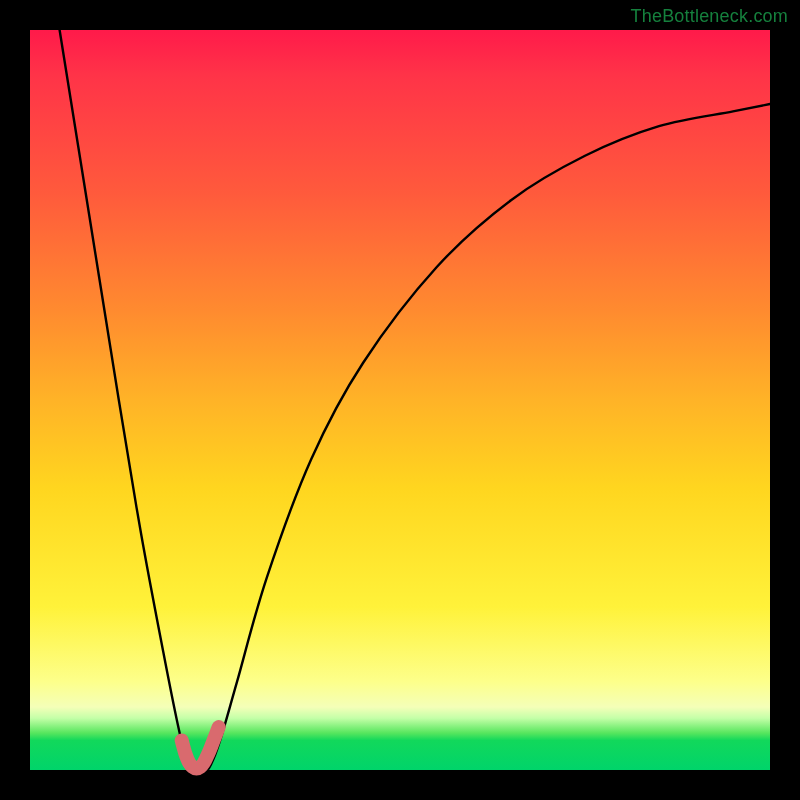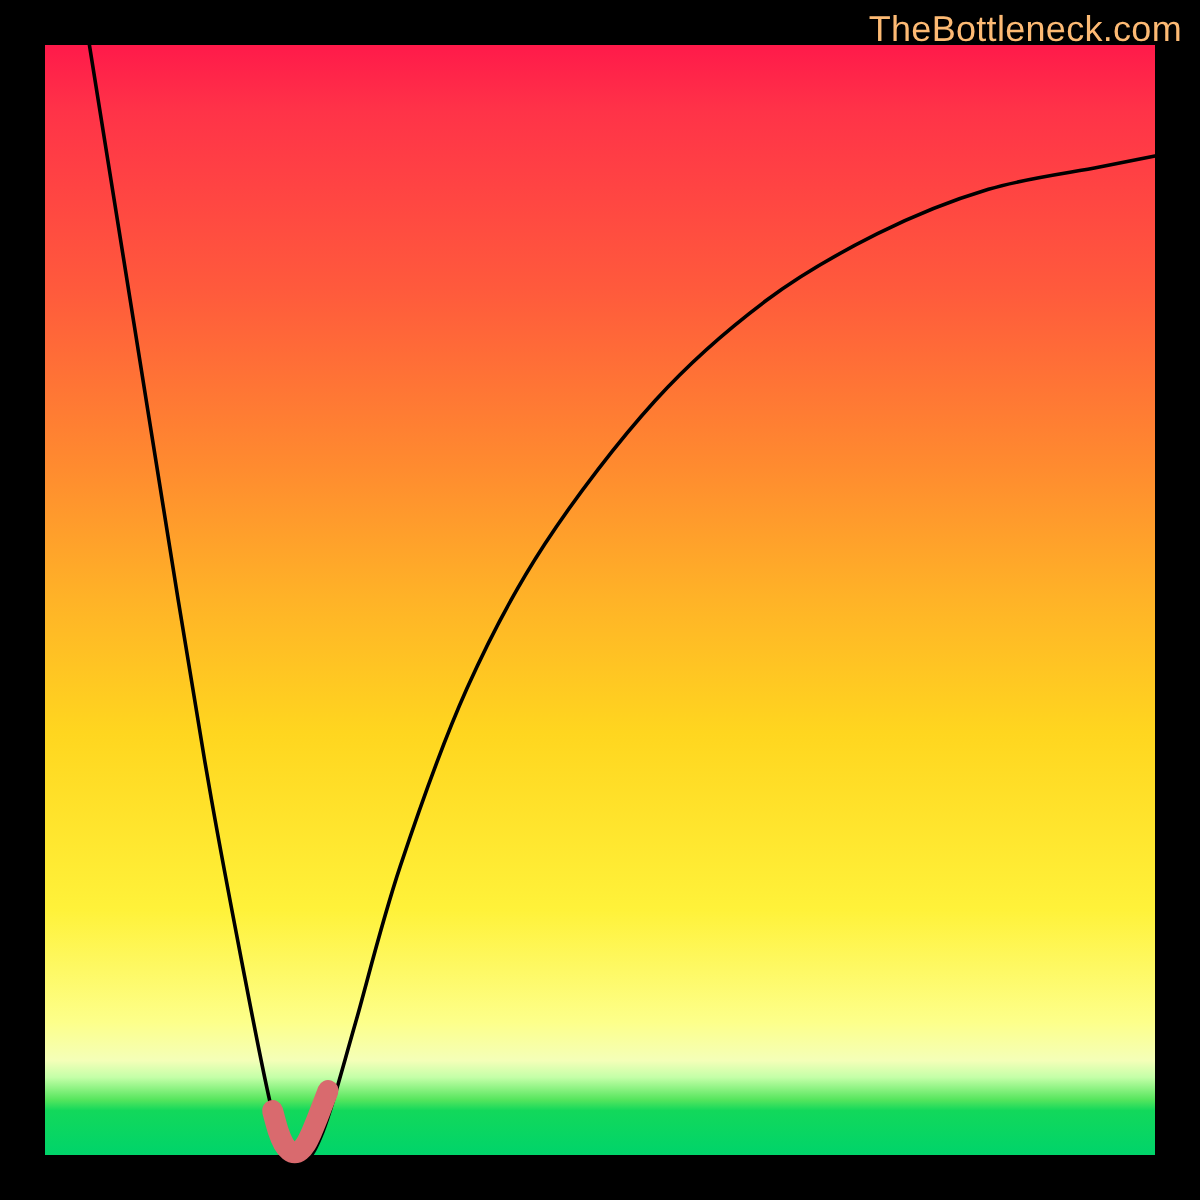--- a/index.html
+++ b/index.html
@@ -39,22 +39,22 @@
       #c4ffa8 93%,
       #57e65e 95%,
       #12d85b 96%,
       #00d46a 100%
     );
   }
   .watermark {
     position: absolute;
     top: 6px;
     right: 12px;
-    color: #fdba74;
-    font-size: 24px;
+    color: #15803d;
+    font-size: 18px;
     letter-spacing: 0.2px;
     user-select: none;
   }
   svg.curve {
     position: absolute;
     left: 0;
     top: 0;
     width: 740px;
     height: 740px;
     overflow: visible;

